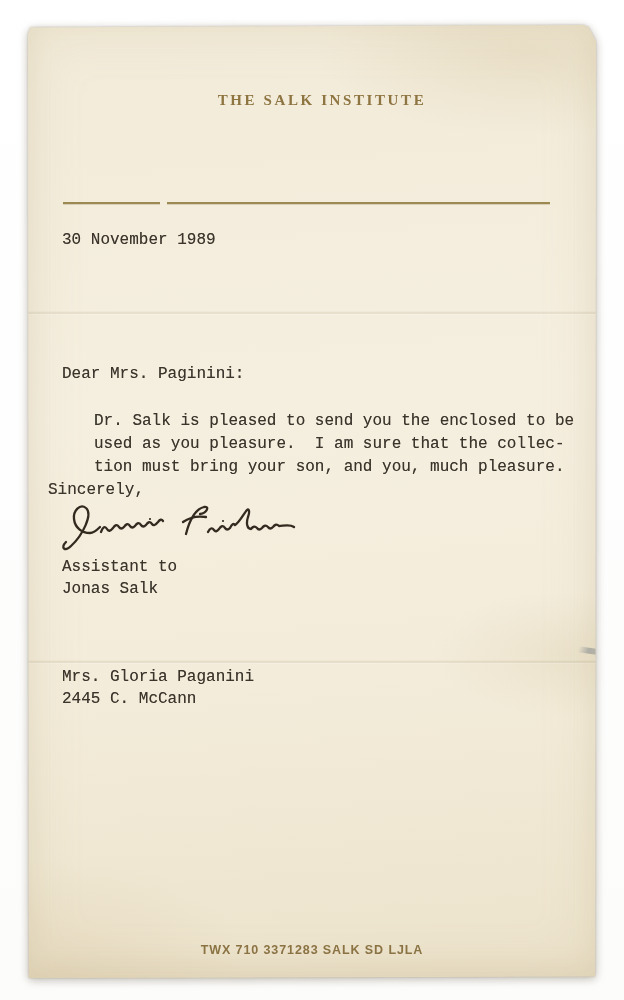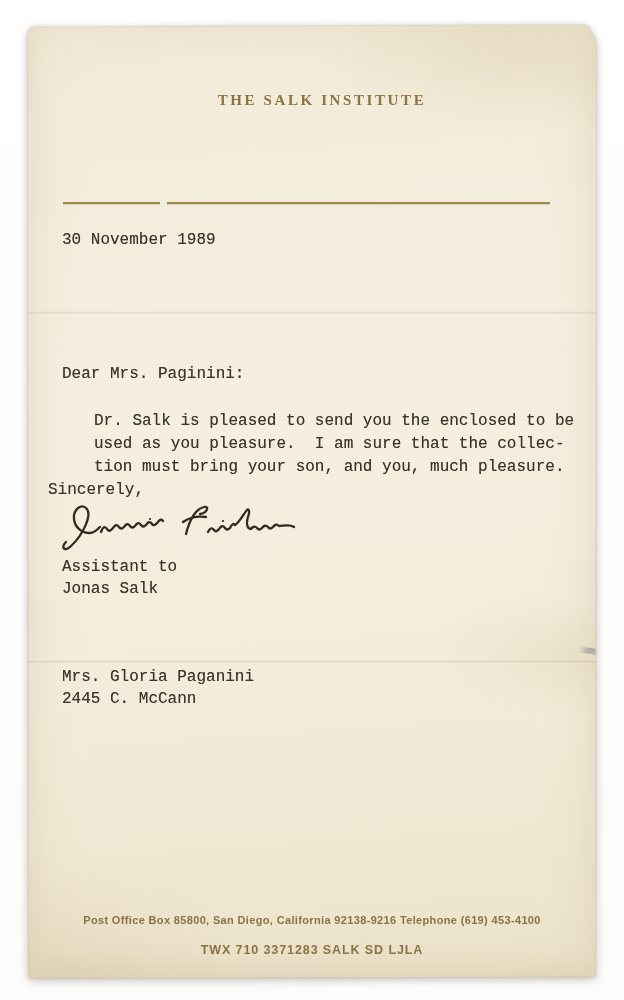--- a/index.html
+++ b/index.html
@@ -131,19 +131,18 @@
       </div>
 
       <div class="crease c2"></div>
       <div class="edge-mark"></div>
 
       <div class="address-block">
         <div class="typed">Mrs. Gloria Paganini</div>
         <div class="typed">2445 C. McCann</div>
       </div>
 
-      <div class="footer-line1">Post Office Box 85800, San Diego, California 92138-9216  Telephone (619) 453-4100</div>
       <div class="footer-line2">TWX 710 3371283 SALK SD LJLA</div>
 
       <div class="paper-shade"></div>
     </div>
   </div>
 </div>
 
 </body></html>

